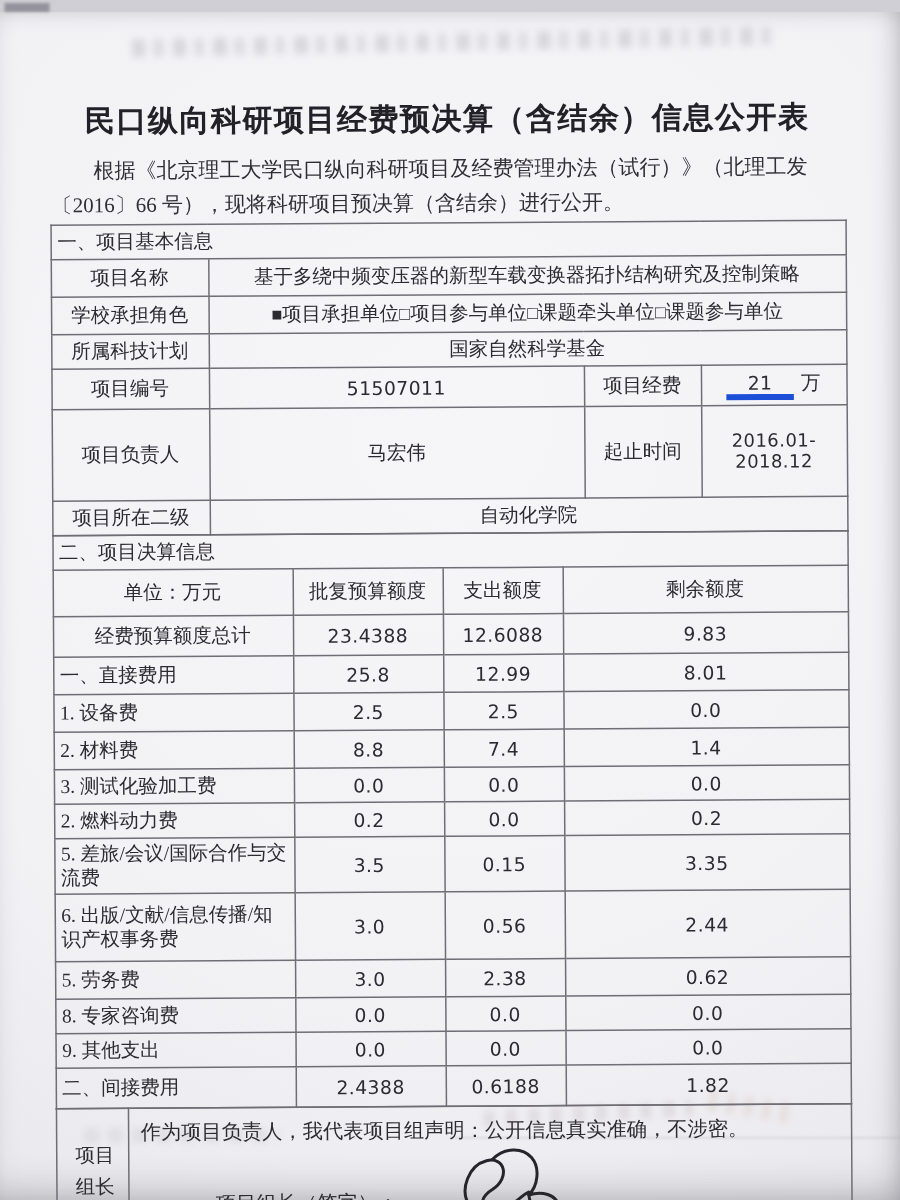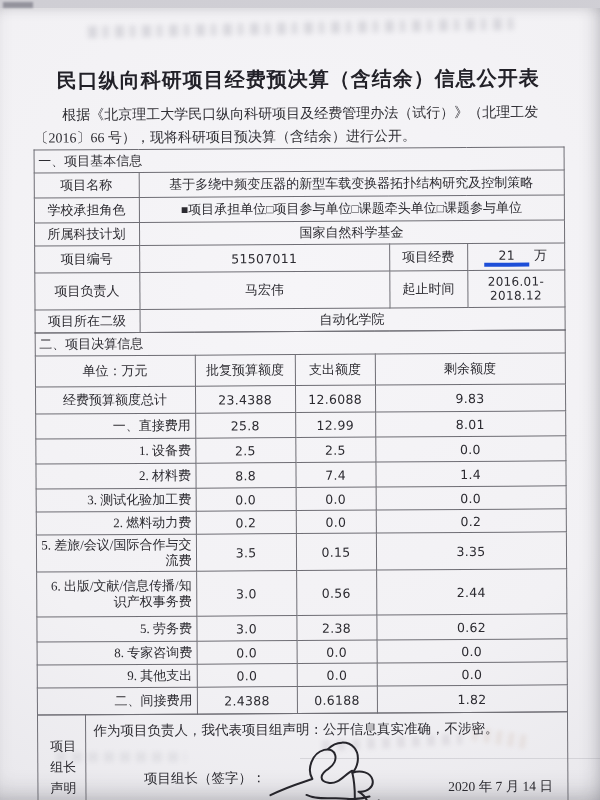--- a/index.html
+++ b/index.html
@@ -33,21 +33,21 @@
   .content{position:absolute;left:0;top:8px;width:600px;transform:rotate(-0.35deg);transform-origin:300px 380px;}
 
   .doc-title{margin-top:58px;text-align:center;font-size:20px;font-weight:bold;letter-spacing:1px;color:#222128;}
   .intro{width:528px;margin:9px auto 0;font-size:14px;line-height:23px;text-indent:2em;color:#302f35;}
 
   table{border-collapse:collapse;table-layout:fixed;width:530px;margin:0 auto;}
   td{border:1px solid #6f6e75;padding:2px 4px;font-size:13px;color:#2c2b31;overflow:hidden;}
   .t2,.t3{margin-top:-1px;}
   td.section{height:16px;font-size:13px;padding-left:4px;}
   td.lbl{text-align:center;}
-  td.lbl-left{text-align:right;padding-left:4px;line-height:16px;}
+  td.lbl-left{text-align:left;padding-left:4px;line-height:16px;}
   td.val{text-align:center;}
   .num{font-family:"DejaVu Sans","Liberation Sans",sans-serif;font-size:12.5px;letter-spacing:.3px;}
   tr.h22 td{height:18px;}
   tr.h24 td{height:20px;}
   tr.h26 td{height:22px;}
   tr.h30 td{height:26px;}
   tr.h36 td{height:32px;}
   tr.h44 td{height:40px;}
   .fund-underline{display:inline-block;border-bottom:4px solid #1d4ed8;padding:0 14px;}
   .fund-unit{margin-left:5px;}
@@ -107,21 +107,21 @@
     <tr class="h26">
       <td class="lbl">项目编号</td>
       <td class="val num">51507011</td>
       <td class="lbl">项目经费</td>
       <td class="val"><span class="fund-underline num">21</span><span class="fund-unit">万</span></td>
     </tr>
     <tr class="h26">
       <td class="lbl">项目负责人</td>
       <td class="val">马宏伟</td>
       <td class="lbl">起止时间</td>
-      <td class="val num" style="font-size:12px;padding:4px 1px;">2016.01-2018.12</td>
+      <td class="val num" style="font-size:12px;padding:16px 1px;">2016.01-2018.12</td>
     </tr>
     <tr class="h22">
       <td class="lbl">项目所在二级</td>
       <td class="val" colspan="3">自动化学院</td>
     </tr>
   </tbody>
     </table>
 
   <table class="t2">
     <colgroup>

